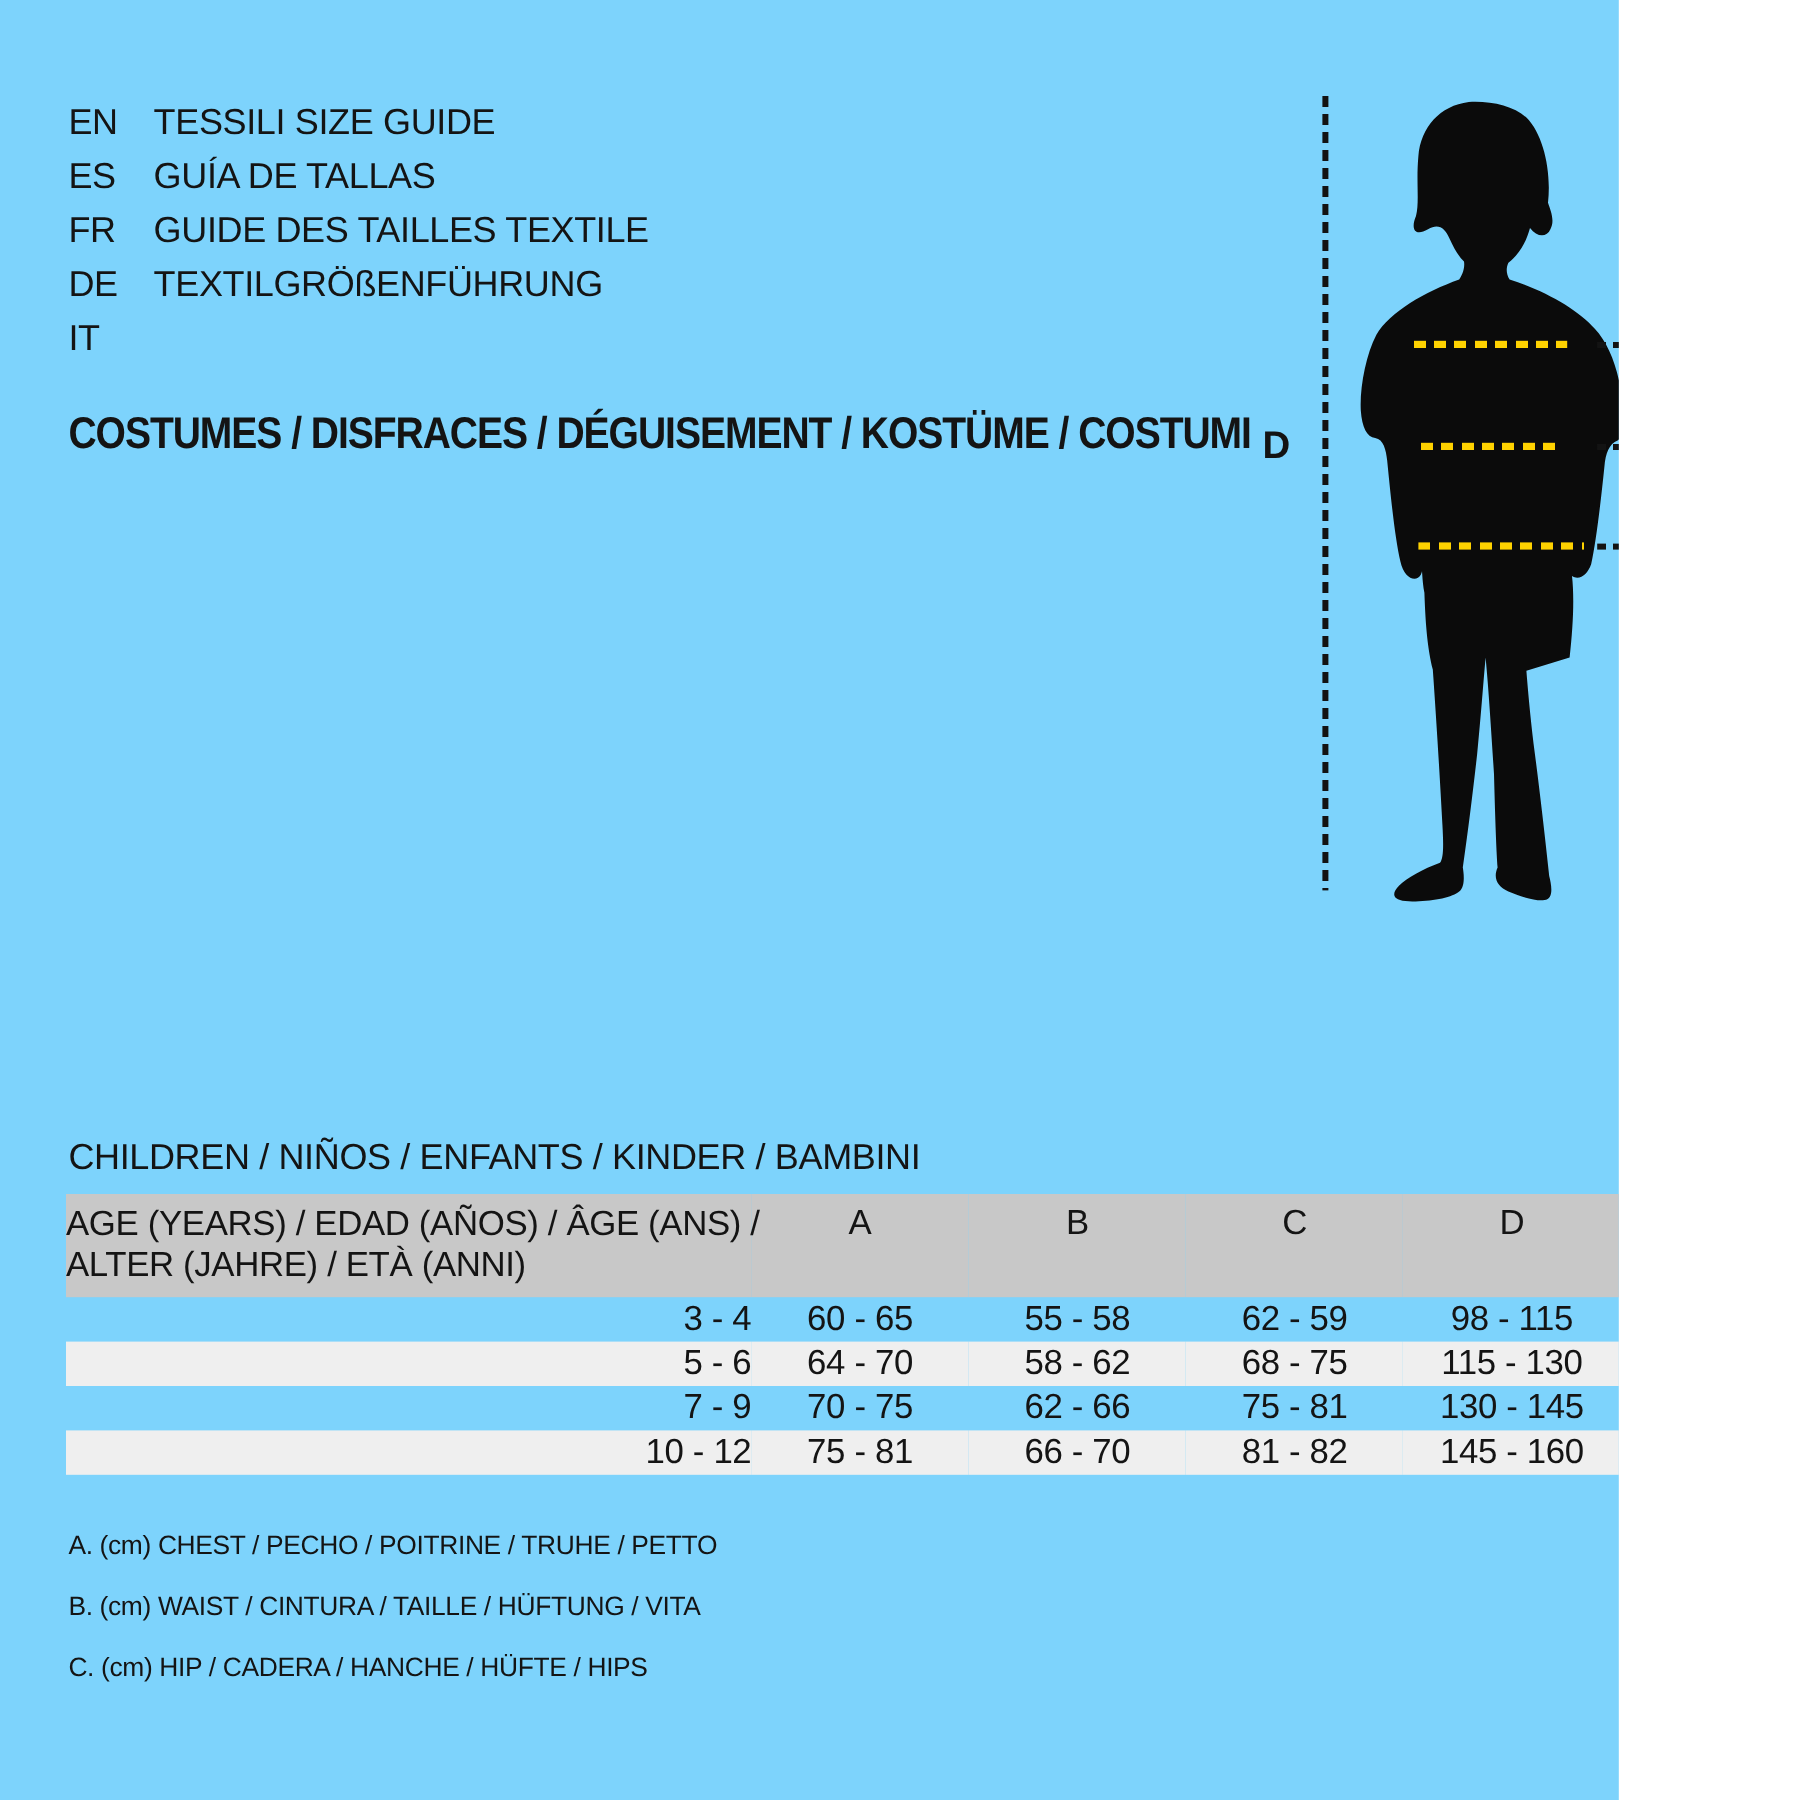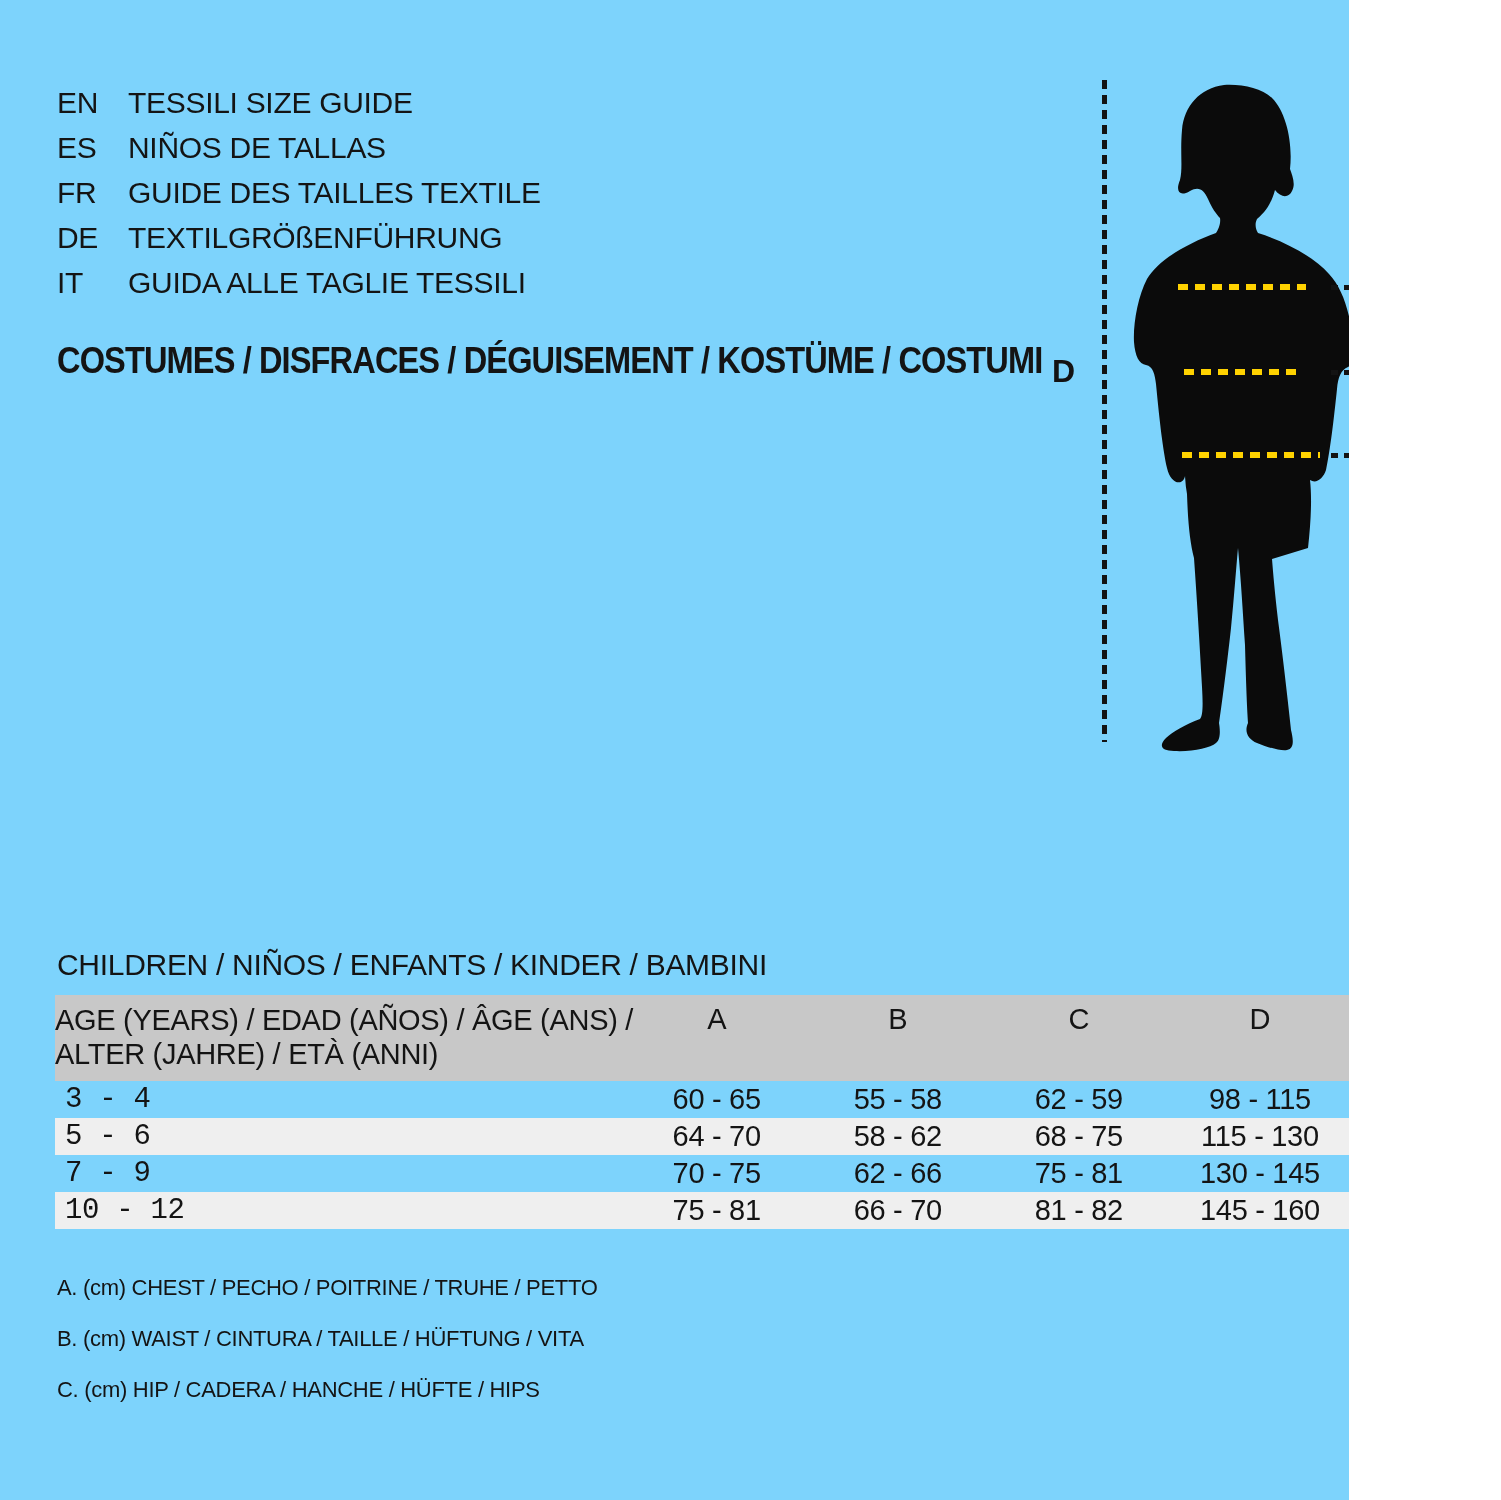--- a/index.html
+++ b/index.html
@@ -70,52 +70,51 @@
     background: var(--header-bg, #c8c8c8);
     font-weight: 400; font-size: 29px; text-align: center;
     vertical-align: top; padding: 8px 0 10px 0; height: 50px;
   }
   table.size-table thead th.age-th { text-align: left; }
   .age-line { display: block; line-height: 34px; white-space: nowrap; }
   table.size-table tbody td {
     font-size: 29px; height: 37px; text-align: center; padding: 0;
     vertical-align: middle; line-height: 37px; white-space: nowrap;
   }
-  table.size-table tbody td.age-td { text-align: left; padding-left: 10px; font-family: Liberation Mono, monospace; }
+  table.size-table tbody td.age-td { text-align: right; padding-left: 10px; }
   table.size-table tbody tr:nth-child(even) { background: var(--row-alt-bg, #efefef); }
 
   
   .legend { position: absolute; left: 57px; top: 1262px; }
   .legend-item { font-size: 22px; line-height: 51px; white-space: nowrap; }
 </style>
 </head>
 <body>
 
 <div id="page">
 
   <div class="lang-list">
     <div class="lang-row">
       <span class="lang-code">EN</span>
       <span class="lang-title">TESSILI SIZE GUIDE</span>
     </div>
     <div class="lang-row">
       <span class="lang-code">ES</span>
-      <span class="lang-title">NIÑOS DE TALLAS</span>
+      <span class="lang-title">GUÍA DE TALLAS</span>
     </div>
     <div class="lang-row">
       <span class="lang-code">FR</span>
       <span class="lang-title">GUIDE DES TAILLES TEXTILE</span>
     </div>
     <div class="lang-row">
       <span class="lang-code">DE</span>
       <span class="lang-title">TEXTILGRÖßENFÜHRUNG</span>
     </div>
     <div class="lang-row">
       <span class="lang-code">IT</span>
-      <span class="lang-title">GUIDA ALLE TAGLIE TESSILI</span>
     </div>
   </div>
 
   <div class="costumes-line">COSTUMES / DISFRACES / DÉGUISEMENT / KOSTÜME / COSTUMI</div>
 
   <div class="figure-area">
     <div class="height-dash"></div>
 
     <svg class="silhouette" viewBox="0 0 240 680" xmlns="http://www.w3.org/2000/svg" aria-hidden="true">
       <path fill="#0b0b0b" d="

